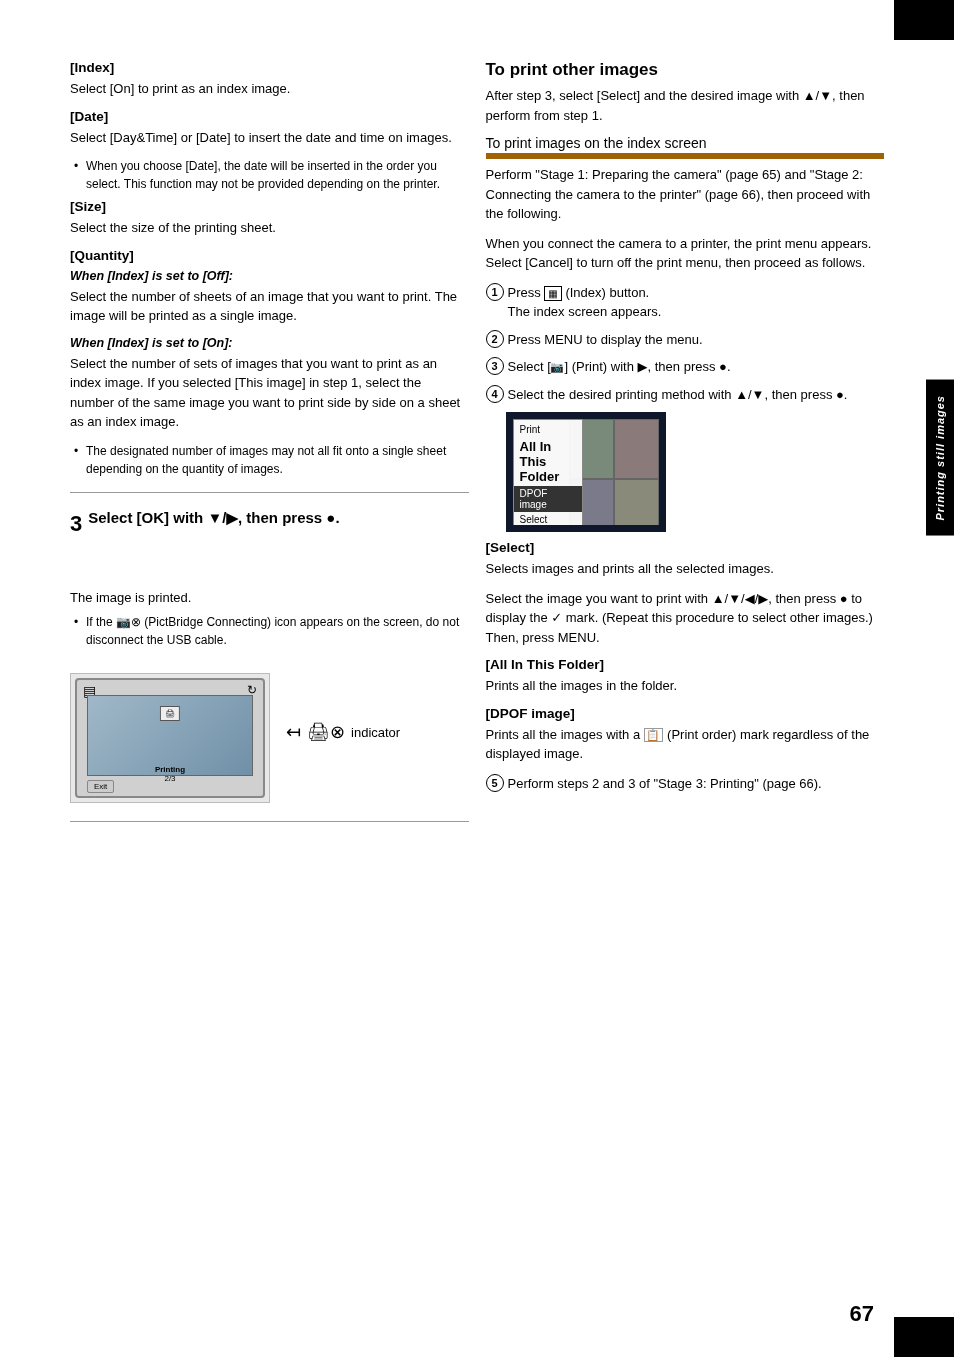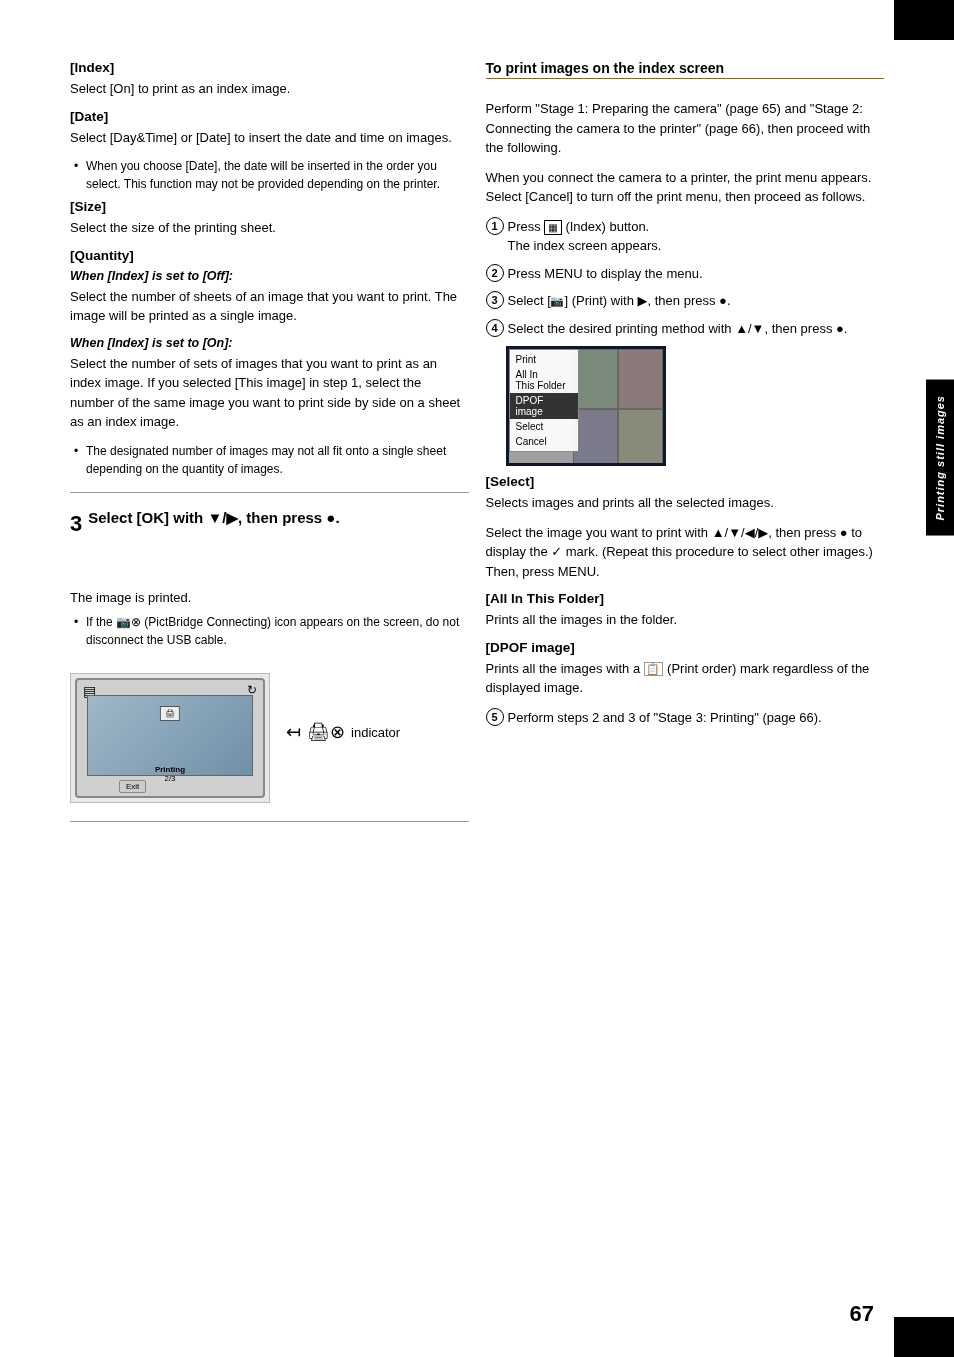--- a/index.html
+++ b/index.html
@@ -138,23 +138,23 @@
 
     
     .right-section-heading {
       font-size: 17px;
       font-weight: bold;
       margin-bottom: 6px;
     }
 
     .right-section-subheading {
       font-size: 14px;
-      font-weight: bold;
-      border-bottom: 1px solid #a16207;
-      margin-bottom: 20px;
+      font-weight: normal;
+      border-bottom: 6px solid #a16207;
+      margin-bottom: 6px;
       padding-bottom: 2px;
     }
 
     .step-circle {
       display: inline-flex;
       align-items: center;
       justify-content: center;
       width: 18px;
       height: 18px;
       border: 1.5px solid #000;
@@ -173,21 +173,21 @@
 
     .step-content {
       flex: 1;
       font-size: 13px;
       line-height: 1.5;
     }
 
     .menu-image {
       width: 160px;
       height: 120px;
-      border: 3px solid #0f172a;
+      border: 7px solid #0f172a;
       margin: 8px 0 8px 20px;
       position: relative;
       overflow: hidden;
       background: #a0a0a0;
       padding-left: 16px;
     }
 
     .menu-overlay {
       position: absolute;
       left: 0;
@@ -316,39 +316,43 @@
 
               <div style="position:absolute;top:15px;left:10px;right:10px;bottom:20px;background:linear-gradient(135deg,#a0b8c8,#7090a8);border:1px solid #666;">
 
                 <div style="position:absolute;top:8px;left:50%;transform:translateX(-50%);text-align:center;">
                   <div style="font-size:8px;border:1px solid #555;background:#eee;padding:2px 4px;display:inline-block;">🖨</div>
                   <div style="font-size:8px;font-weight:bold;color:#000;margin-top:44px;">Printing</div>
                   <div style="font-size:8px;color:#000;">2/3</div>
                 </div>
               </div>
 
-              <div style="position:absolute;bottom:3px;left:10px;background:#ccc;border:1px solid #888;font-size:8px;padding:1px 6px;border-radius:2px;margin-left:32px;">
+              <div style="position:absolute;bottom:3px;left:10px;background:#ccc;border:1px solid #888;font-size:8px;padding:1px 6px;border-radius:2px;">
                 <span>Exit</span>
               </div>
             </div>
           </div>
 
           <div style="display:flex;align-items:center;gap:6px;">
             <span style="font-size:18px;">↤</span>
             <span style="font-size:18px;">🖨⊗</span>
             <span style="font-size:13px;">indicator</span>
           </div>
         </div>
       </div>
 
       <hr class="divider" style="margin-top:18px;">
     </div>
 
     <div class="right-col">
 
+      <div>
+        <div class="right-section-heading">To print other images</div>
+        <div class="section-body">After step 3, select [Select] and the desired image with ▲/▼, then perform from step 1.</div>
+      </div>
 
       <div>
         <div class="right-section-subheading">To print images on the index screen</div>
         <div class="section-body">Perform "Stage 1: Preparing the camera" (page 65) and "Stage 2: Connecting the camera to the printer" (page 66), then proceed with the following.</div>
         <div class="section-body">When you connect the camera to a printer, the print menu appears. Select [Cancel] to turn off the print menu, then proceed as follows.</div>
 
         <div class="step-row">
           <span class="step-circle">1</span>
           <div class="step-content">
             Press <span style="border:1px solid #000;padding:1px 3px;font-size:10px;">▦</span> (Index) button.<br>
@@ -381,21 +385,21 @@
 
           <div class="menu-photos">
             <div class="menu-photo"></div>
             <div class="menu-photo"></div>
             <div class="menu-photo"></div>
             <div class="menu-photo"></div>
           </div>
 
           <div class="menu-overlay">
             <div class="menu-item">Print</div>
-            <div class="menu-item" style="font-size:10px;">All In<br>This Folder</div>
+            <div class="menu-item" style="font-size:13px;font-weight:bold;">All In<br>This Folder</div>
             <div class="menu-item selected">DPOF image</div>
             <div class="menu-item">Select</div>
             <div class="menu-item">Cancel</div>
           </div>
         </div>
       </div>
 
       <div>
         <div class="subsection-title">[Select]</div>
         <div class="section-body">Selects images and prints all the selected images.</div>

